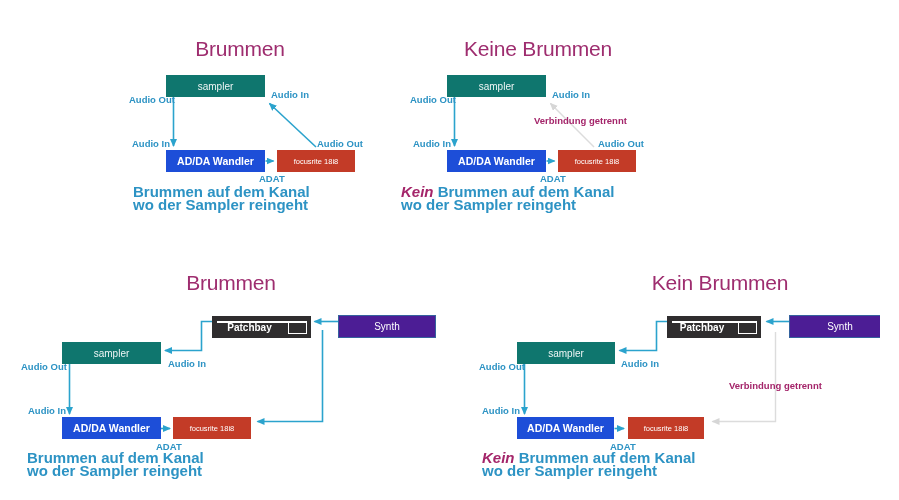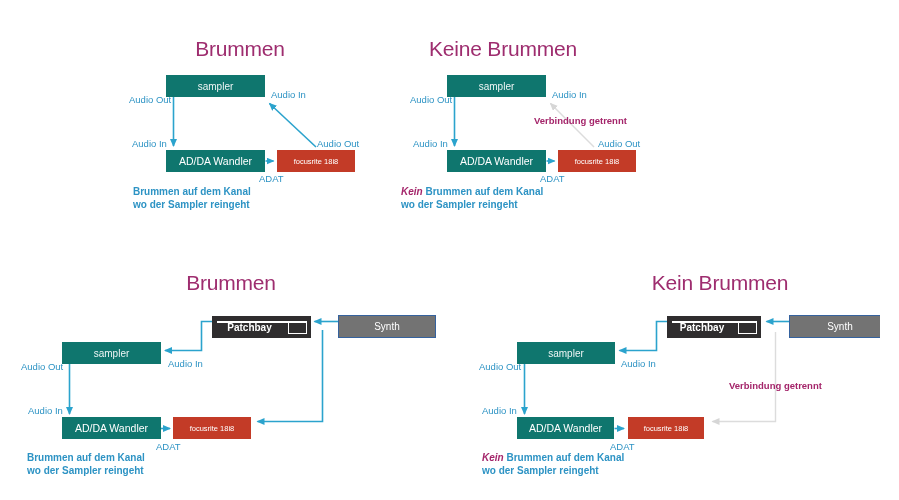--- a/index.html
+++ b/index.html
@@ -10,32 +10,32 @@
   #arrows{position:absolute;left:0;top:0;width:899px;height:500px;}
   .title{
     position:absolute;transform:translateX(-50%);
     font-size:21px;letter-spacing:-0.2px;color:#9e2d6f;white-space:nowrap;
   }
   .box{
     position:absolute;box-sizing:border-box;display:flex;align-items:center;justify-content:center;
     color:#fff;white-space:nowrap;
   }
   .box-sampler{background:#0f766e;color:rgba(255,255,255,.93);font-size:10px;}
-  .box-dark{background:#0f766e;font-weight:normal;font-size:10.5px;}
+  .box-dark{background:#1d4ed8;font-weight:bold;font-size:10.5px;}
   .box-red{background:#c33b27;font-size:7.5px;}
   .box-patchbay{background:#2f2d2e;font-weight:bold;font-size:10px;padding-right:24px;}
-  .box-synth{background:#737373;border:1px solid #35629e;font-size:10px;}
+  .box-synth{background:#4c1d95;border:1px solid #35629e;font-size:10px;}
   .pb-line{position:absolute;left:5px;right:5px;top:5px;height:1.5px;background:#fff;}
   .pb-jack{position:absolute;right:4px;top:5px;width:19px;height:13px;border:1.5px solid #fff;box-sizing:border-box;}
   .lbl{
-    position:absolute;font-size:9.5px;font-weight:normal;color:#2d93c4;white-space:nowrap;line-height:11px;
+    position:absolute;font-size:9.5px;font-weight:bold;color:#2d93c4;white-space:nowrap;line-height:11px;
   }
   .verb{position:absolute;font-size:9.5px;font-weight:bold;color:#a4256a;white-space:nowrap;line-height:11px;}
   .caption{
-    position:absolute;font-size:10px;font-weight:bold;color:#2d93c4;line-height:12.5px;white-space:nowrap;
+    position:absolute;font-size:15px;font-weight:bold;color:#2d93c4;line-height:12.5px;white-space:nowrap;
   }
   .magenta{color:#a4256a;font-style:italic;}
 </style>
 </head>
 <body>
 
 <div id="canvas">
 
   <svg id="arrows" viewBox="0 0 899 500">
     <defs>
@@ -84,21 +84,21 @@
     <span class="lbl" style="left:271px;top:89px;">Audio In</span>
     <span class="lbl" style="left:317px;top:138px;">Audio Out</span>
     <span class="lbl" style="left:259px;top:173px;">ADAT</span>
     <div class="caption" style="left:133px;top:186px;">
       <div>Brummen auf dem Kanal</div>
       <div>wo der Sampler reingeht</div>
     </div>
   </section>
 
   <section>
-    <div class="title" style="left:503px;top:37px;">Keine Brummen</div>
+    <div class="title" style="left:538px;top:37px;">Keine Brummen</div>
     <div class="box box-sampler" style="left:447px;top:75px;width:99px;height:22px;">
       <span>sampler</span>
     </div>
     <div class="box box-dark" style="left:447px;top:150px;width:99px;height:22px;">
       <span>AD/DA Wandler</span>
     </div>
     <div class="box box-red" style="left:558px;top:150px;width:78px;height:22px;">
       <span>focusrite 18i8</span>
     </div>
     <span class="lbl" style="left:410px;top:94px;">Audio Out</span>

